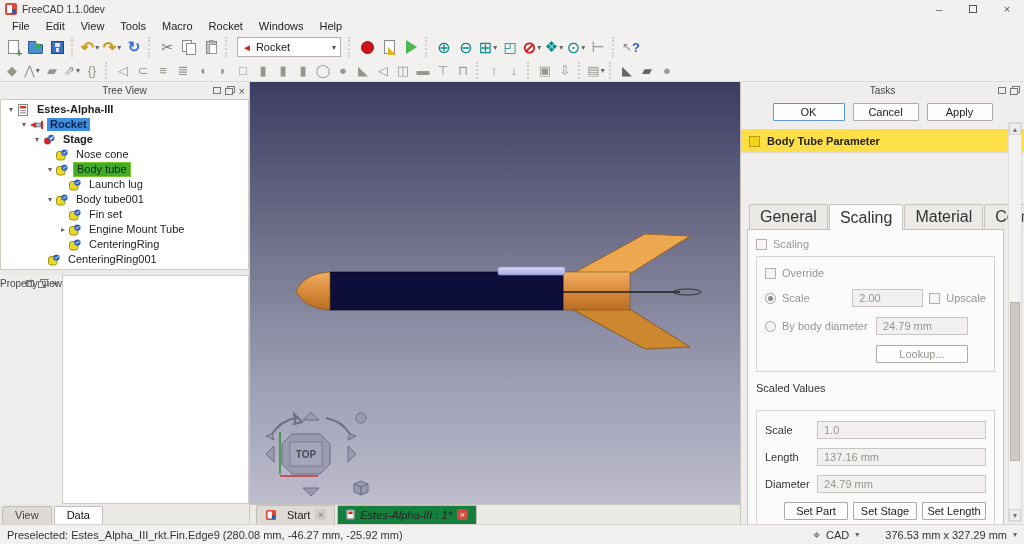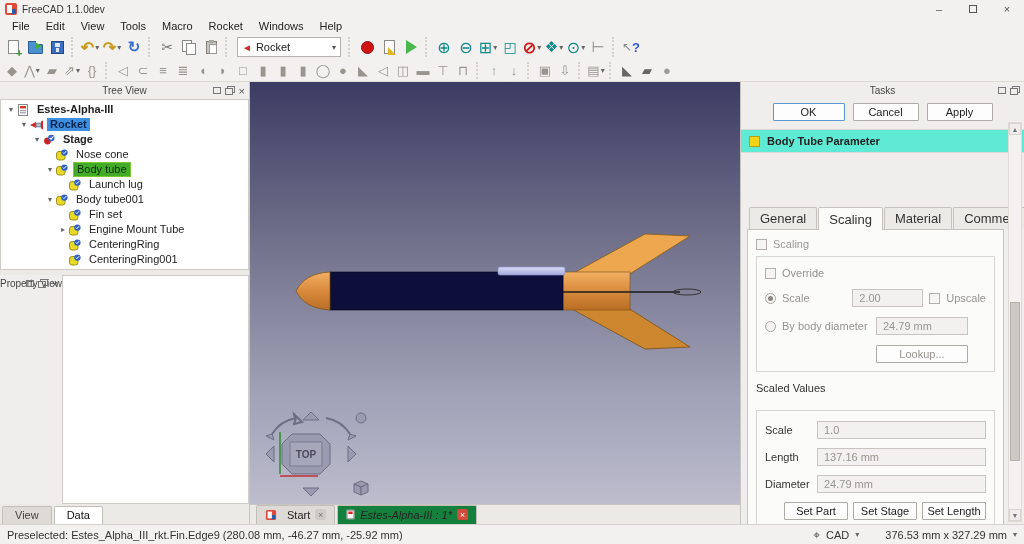--- a/index.html
+++ b/index.html
@@ -111,27 +111,27 @@
   .mdi-tab.active { background:#15803d;font-style:italic; }
   .mdi-ico-doc { width:9px; height:11px; background:#fff; border:1px solid #888; position:relative; }
   .mdi-ico-doc::after { content:""; position:absolute; inset:1px 1px auto 1px; height:3px; background:#d22; }
   .mdi-close { width:11px; height:11px; display:flex; align-items:center; justify-content:center; font-size:9px; color:#777; border-radius:2px; background:#cfccc8; }
   .mdi-close.red { background:#d14a3a; color:#fff; }
 
   
   .tasks-btn-row { display:flex; justify-content:center; gap:8px; padding:4px 0 6px; }
   .btn { background:#fdfdfd; border:1px solid #aeaba7; padding:2px 0; text-align:center; font-size:11px; color:#222; border-radius:1px; }
   .btn.ok { width:72px; border-color:#5a96d0; } .btn.w66 { width:66px; }
-  .task-section { margin:2px 0 0; border-top:1px solid #dcd9d5; border-bottom:1px solid #dcd9d5; background:#5eead4; height:24px; display:flex; align-items:center; padding:0 8px; }
+  .task-section { margin:2px 0 0; border-top:1px solid #dcd9d5; border-bottom:1px solid #dcd9d5; background:#fde047; height:24px; display:flex; align-items:center; padding:0 8px; }
   .swatch { width:11px; height:11px; background:#f3d416; border:1px solid #b49f0e; margin-right:7px; }
   .section-label { font-weight:bold; font-size:11px; flex:1; }
   .chevron { color:#777; font-size:10px; }
   .task-page { position:absolute; top:128px; left:6px; right:20px; bottom:4px; }
   .tab-bar { display:flex; align-items:flex-end; height:20px; border-bottom:1px solid #c6c3bf; padding-left:2px; }
-  .ttab { padding:3px 10px 3px; border:1px solid #c6c3bf; border-bottom:none; background:#eceae7; color:#333; margin-right:1px; border-radius:2px 2px 0 0; font-size:13px; }
+  .ttab { padding:3px 10px 3px; border:1px solid #c6c3bf; border-bottom:none; background:#eceae7; color:#333; margin-right:1px; border-radius:2px 2px 0 0; font-size:16px; }
   .ttab.active { background:#fbfbfa; position:relative; top:1px; padding-top:4px; }
   .tab-content { background:#fbfbfa; border:1px solid #c6c3bf; border-top:none; padding:8px 8px 10px; }
   .cb { width:11px; height:11px; border:1px solid #b3b0ac; background:#f6f5f3; flex:none; }
   .radio { width:11px; height:11px; border:1px solid #a8a5a1; border-radius:50%; background:#f6f5f3; position:relative; flex:none; }
   .radio.on::after { content:""; position:absolute; inset:2px; border-radius:50%; background:#8b8884; }
   .frow { display:flex; align-items:center; gap:6px; margin-bottom:10px; color:#9a9792; }
   .groupbox { border:1px solid #d8d5d1; padding:10px 8px 8px; margin-top:4px; }
   .field { background:#f2f1ef; border:1px solid #c8c5c1; color:#97948f; height:18px; line-height:16px; padding:0 6px; font-size:11px; }
   .flabel { color:#97948f; }
   .sv-title { margin:10px 0 16px; color:#333; }
@@ -463,21 +463,21 @@
             </div>
             <div class="tree-row" style="padding-left: 56px;">
               <span class="tree-exp"></span>
               <span class="tree-ico"><svg width="12" height="12">
                   <rect x="0.5" y="2.5" width="8.5" height="8.5" rx="2.5" fill="#e8d926" stroke="#9a8f1a"></rect>
                   <circle cx="8.4" cy="3.6" r="3.2" fill="#2f62c4"></circle>
                   <path d="M6.9 3.6 l1 1 L10.2 2.2" stroke="#fff" stroke-width="1" fill="none"></path>
                 </svg></span>
               <span class="tree-label">CenteringRing</span>
             </div>
-            <div class="tree-row" style="padding-left: 56px;">
+            <div class="tree-row" style="padding-left: 35px;">
               <span class="tree-exp"></span>
               <span class="tree-ico"><svg width="12" height="12">
                   <rect x="0.5" y="2.5" width="8.5" height="8.5" rx="2.5" fill="#e8d926" stroke="#9a8f1a"></rect>
                   <circle cx="8.4" cy="3.6" r="3.2" fill="#2f62c4"></circle>
                   <path d="M6.9 3.6 l1 1 L10.2 2.2" stroke="#fff" stroke-width="1" fill="none"></path>
                 </svg></span>
               <span class="tree-label">CenteringRing001</span>
             </div>
           </div>
       </div>

